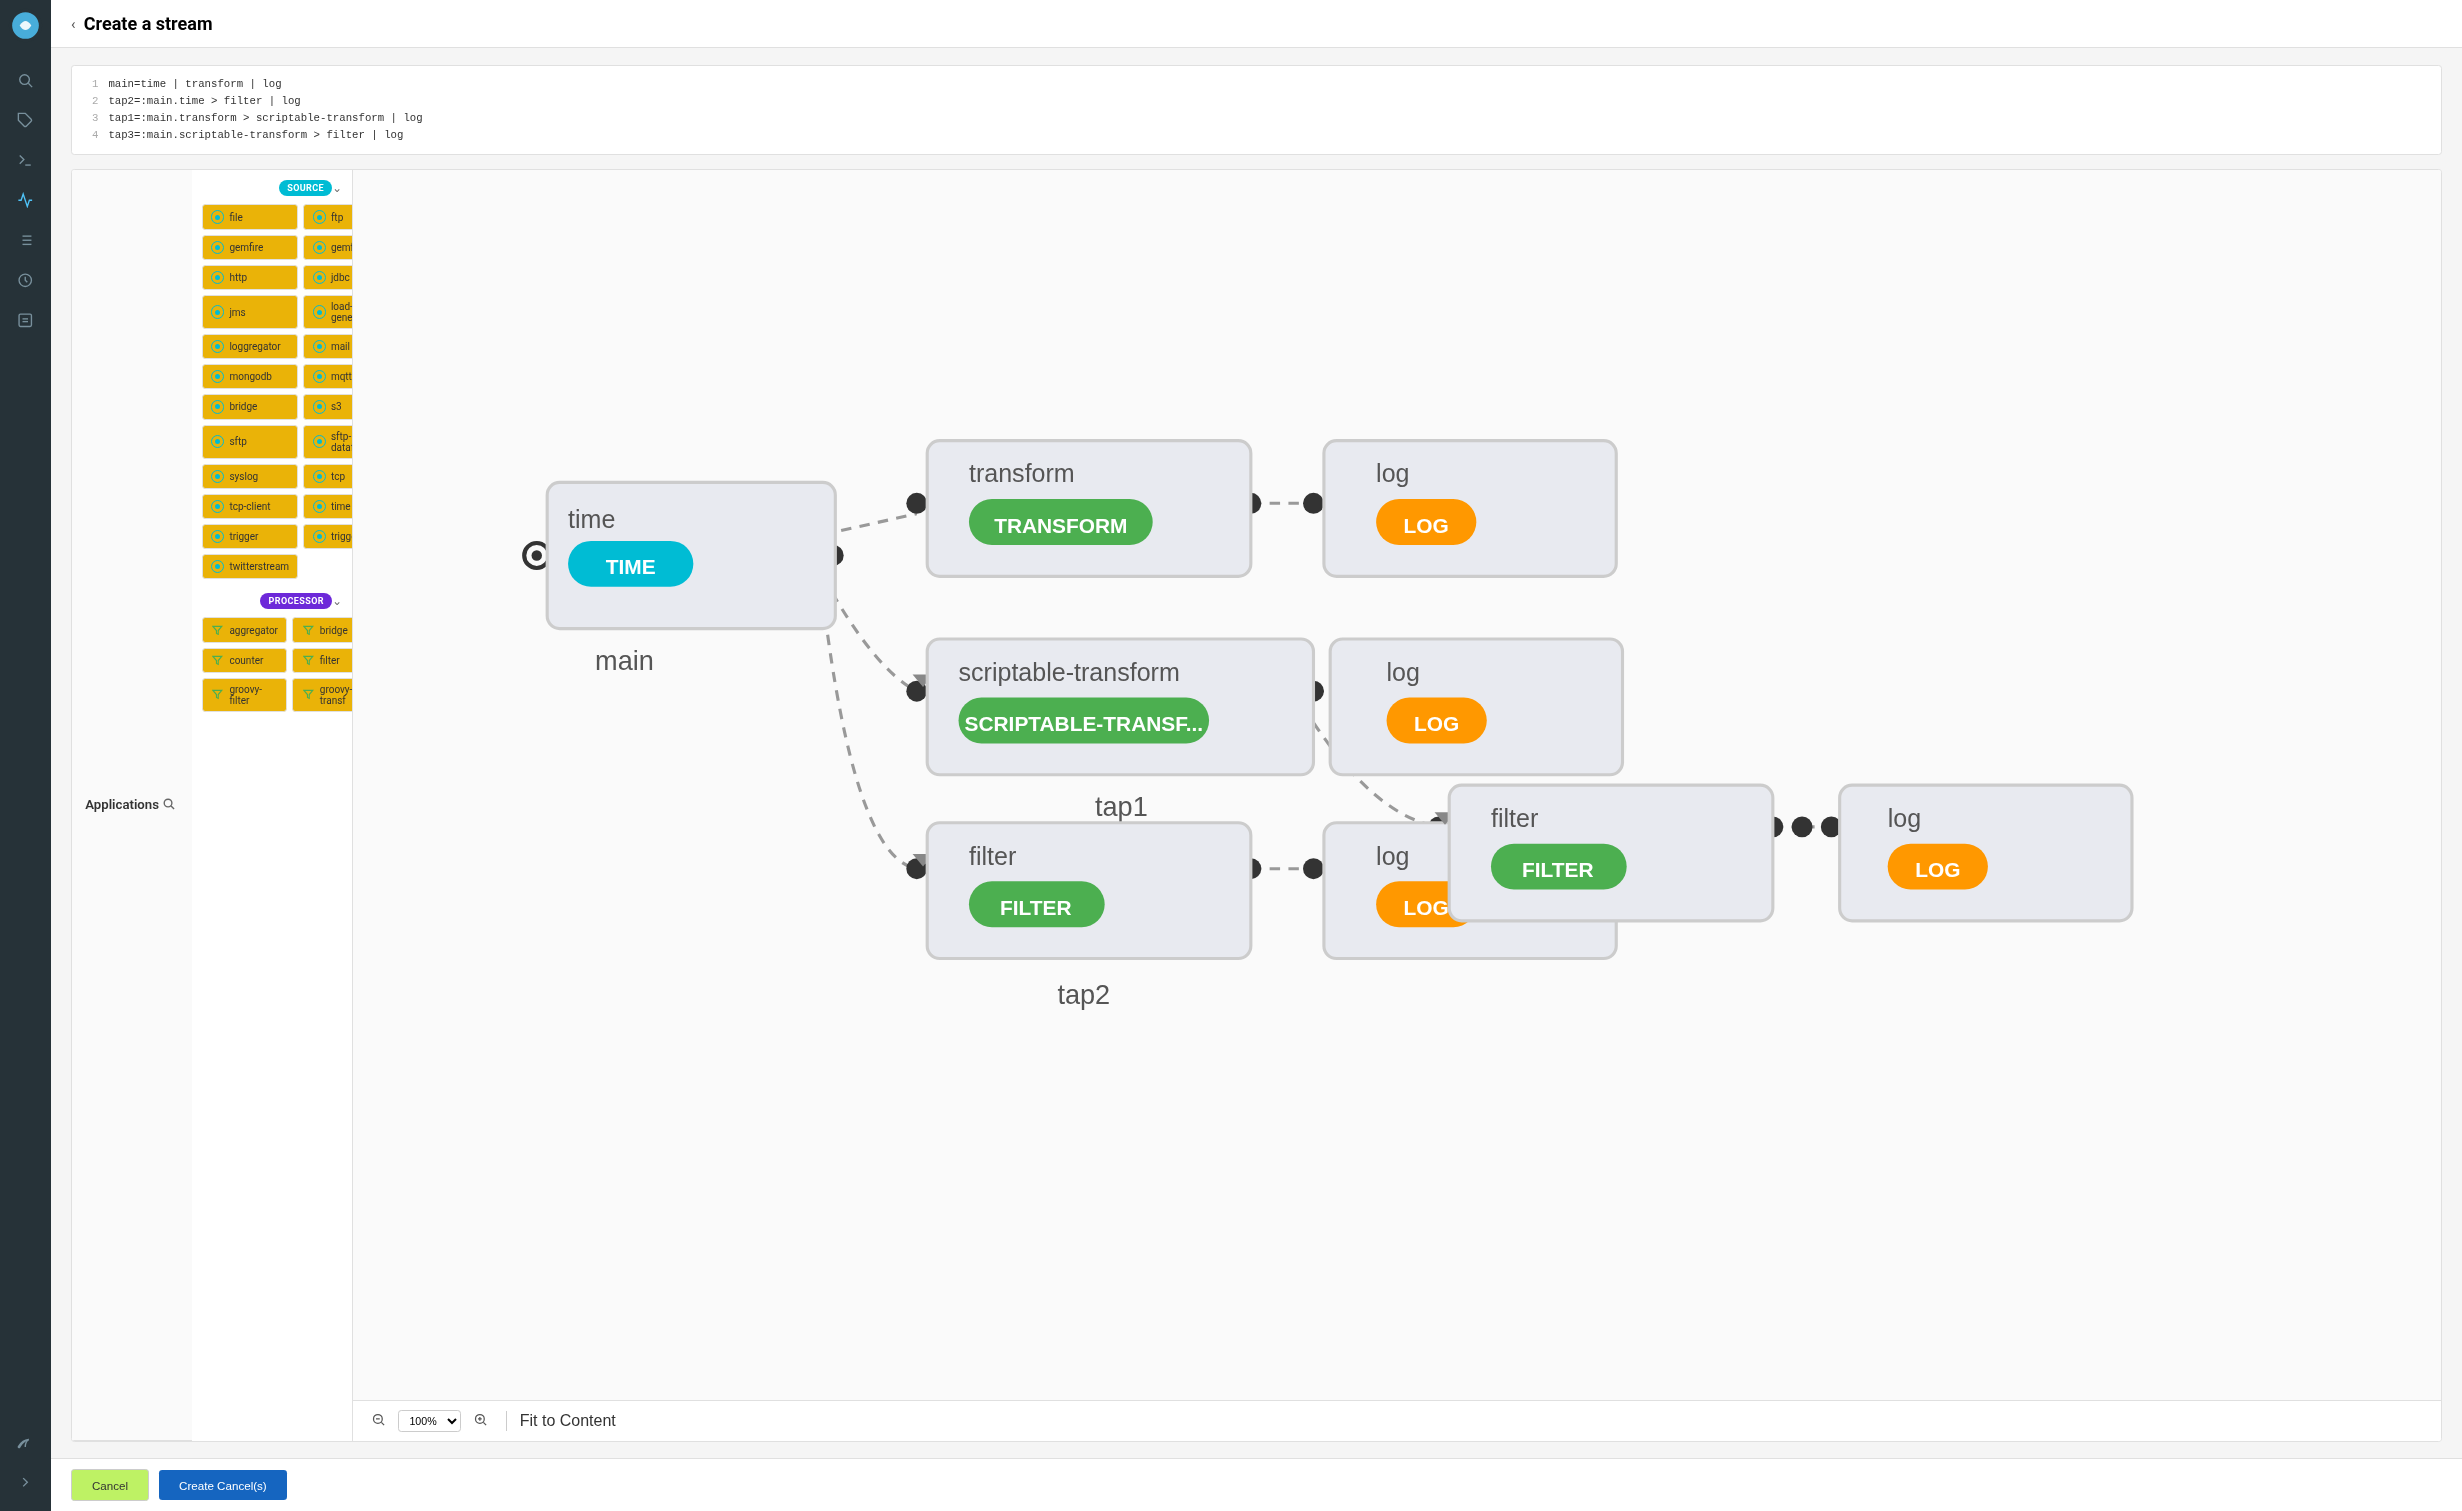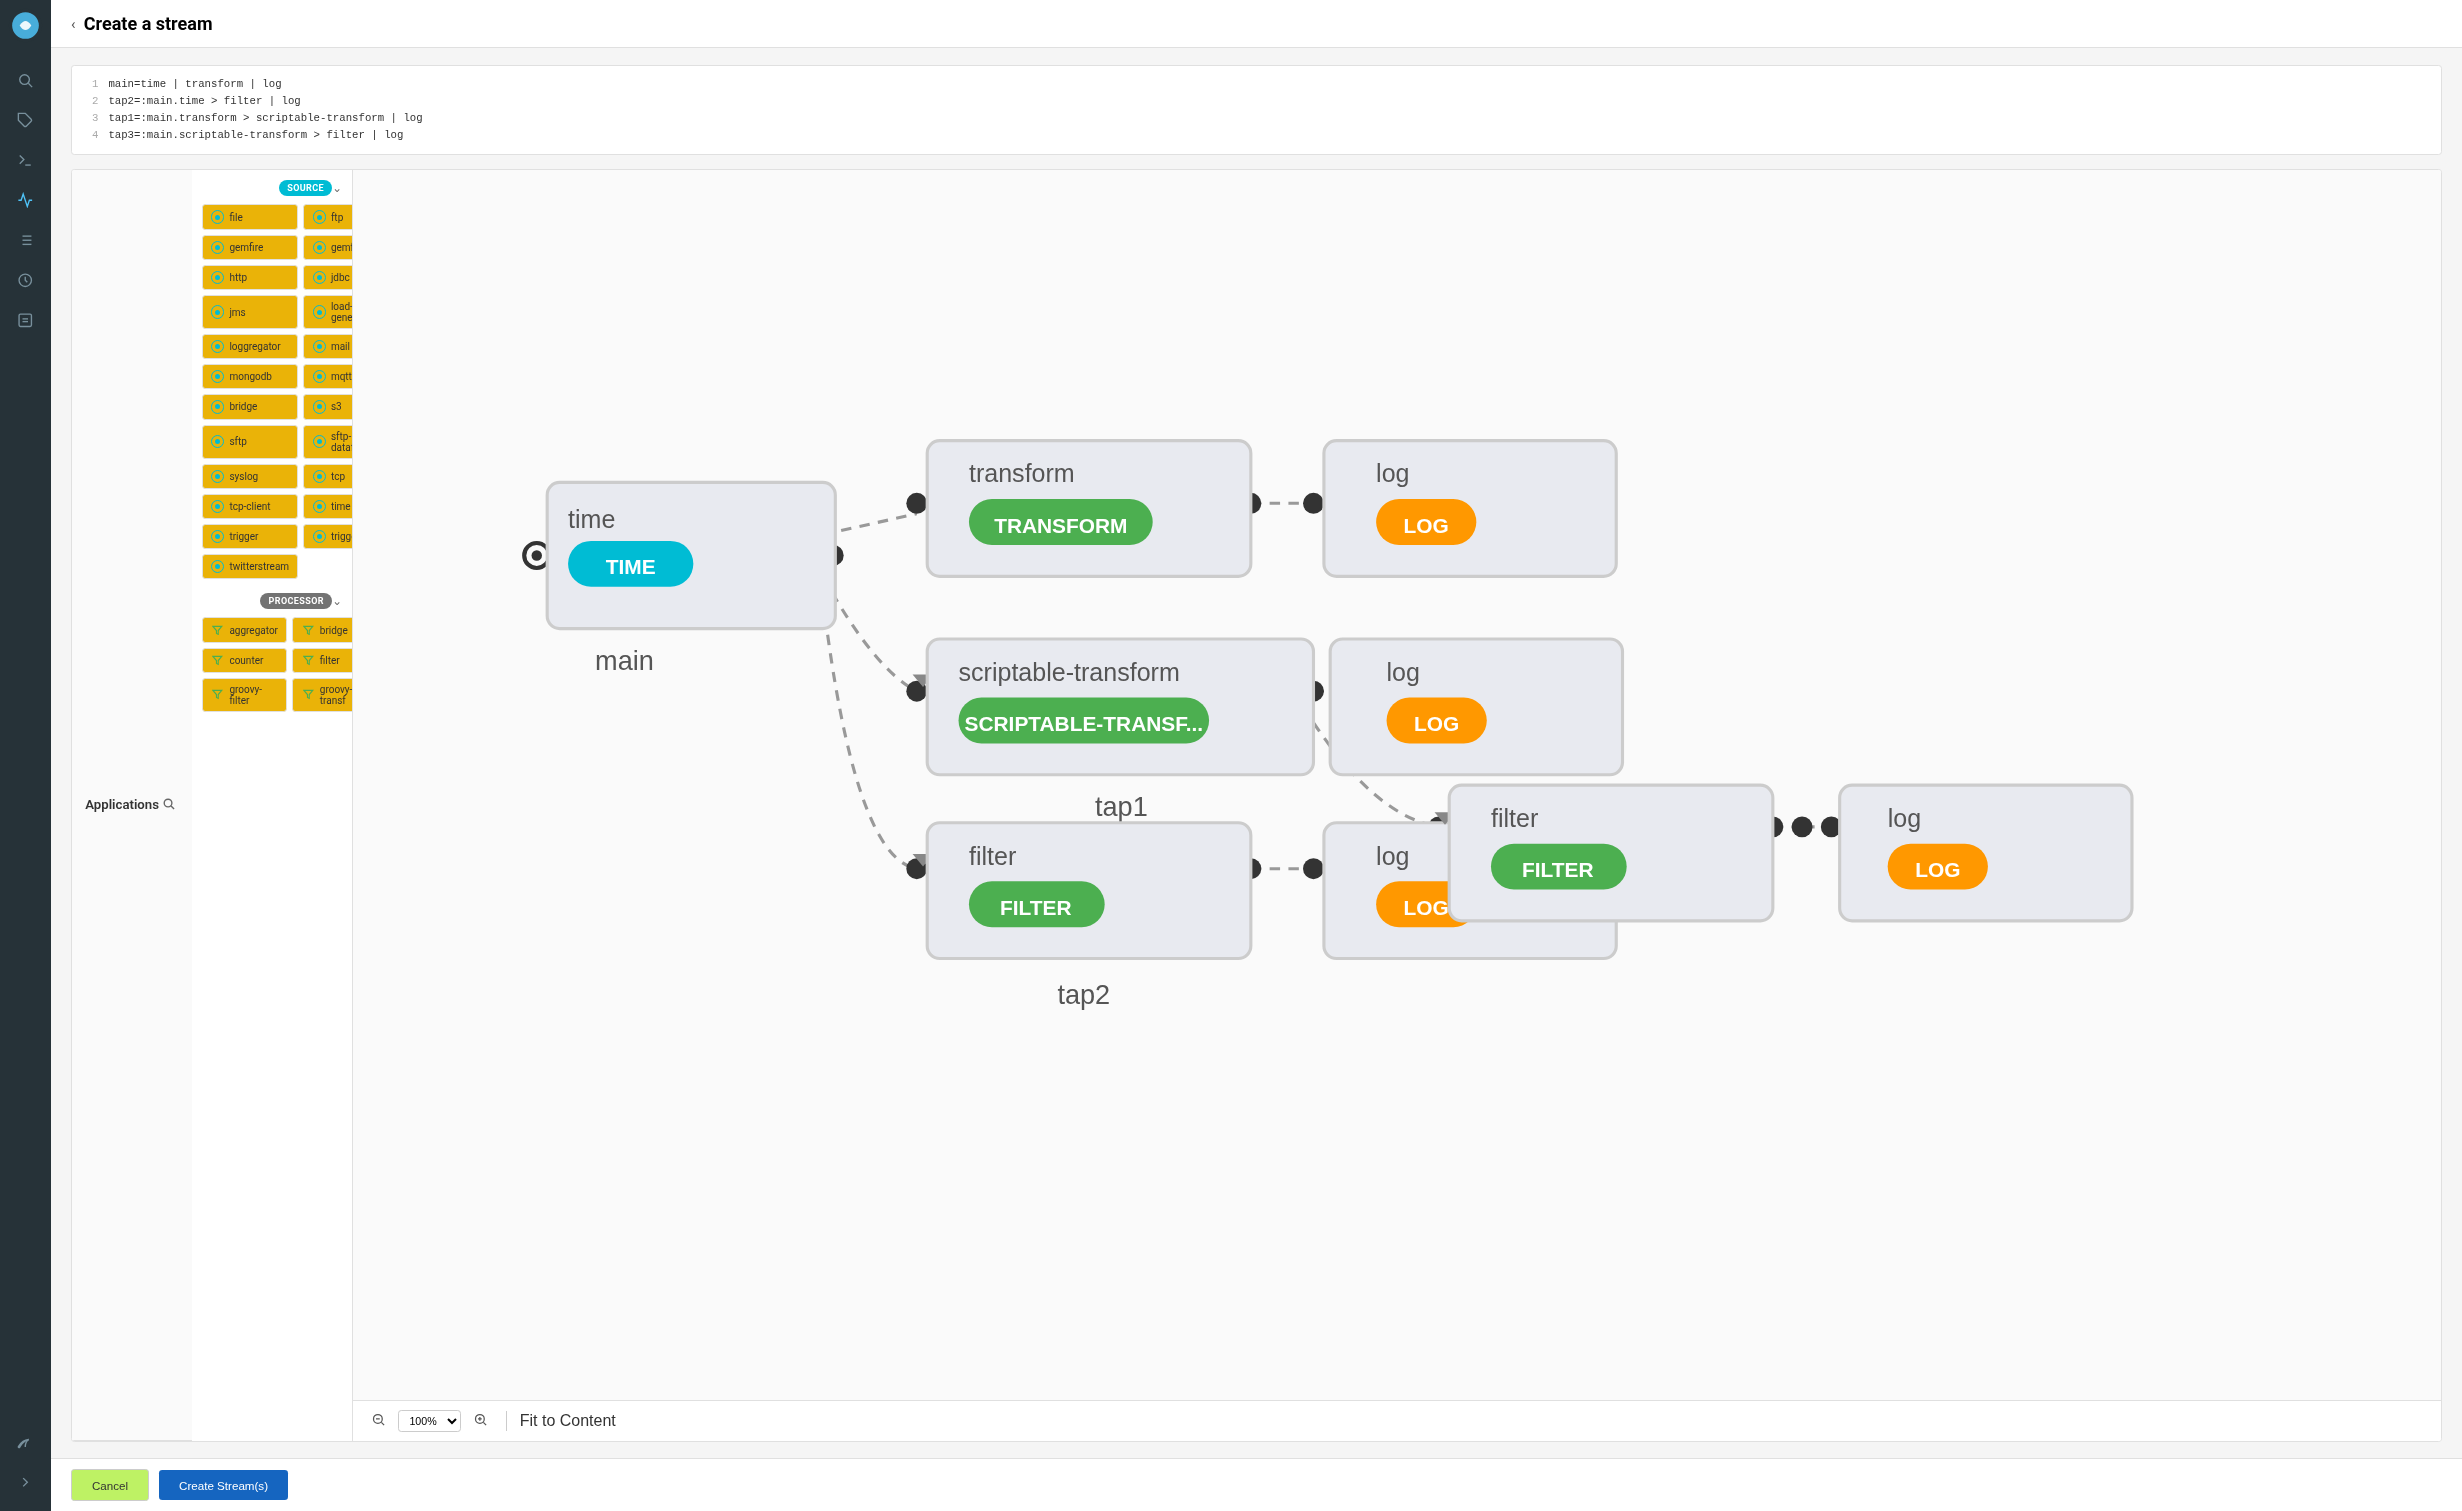--- a/index.html
+++ b/index.html
@@ -160,21 +160,21 @@
     }
     .category-badge {
       padding: 3.3px 8.3px;
       border-radius: 10px;
       font-size: 9px;
       font-weight: 700;
       color: #fff;
       letter-spacing: 0.4px;
     }
     .badge-source { background: #00bcd4; }
-    .badge-processor { background: #737373; }
+    .badge-processor { background: #6d28d9; }
     .category-chevron { color: #666; font-size: 11.6px; cursor: pointer; }
 
     
     .app-grid {
       display: grid;
       grid-template-columns: 1fr 1fr;
       gap: 5px;
     }
     .app-item {
       display: flex;
@@ -765,16 +765,16 @@
           </button>
           <div class="divider-v"></div>
           <button class="fit-btn">Fit to Content</button>
         </div>
       </div>
     </div>
   </div>
 
   <div class="footer">
     <button class="btn-cancel">Cancel</button>
-    <button class="btn-create">Create Stream(s)</button>
+    <button class="btn-create">Create Cancel(s)</button>
   </div>
 </div>
 
 
 </body></html>

